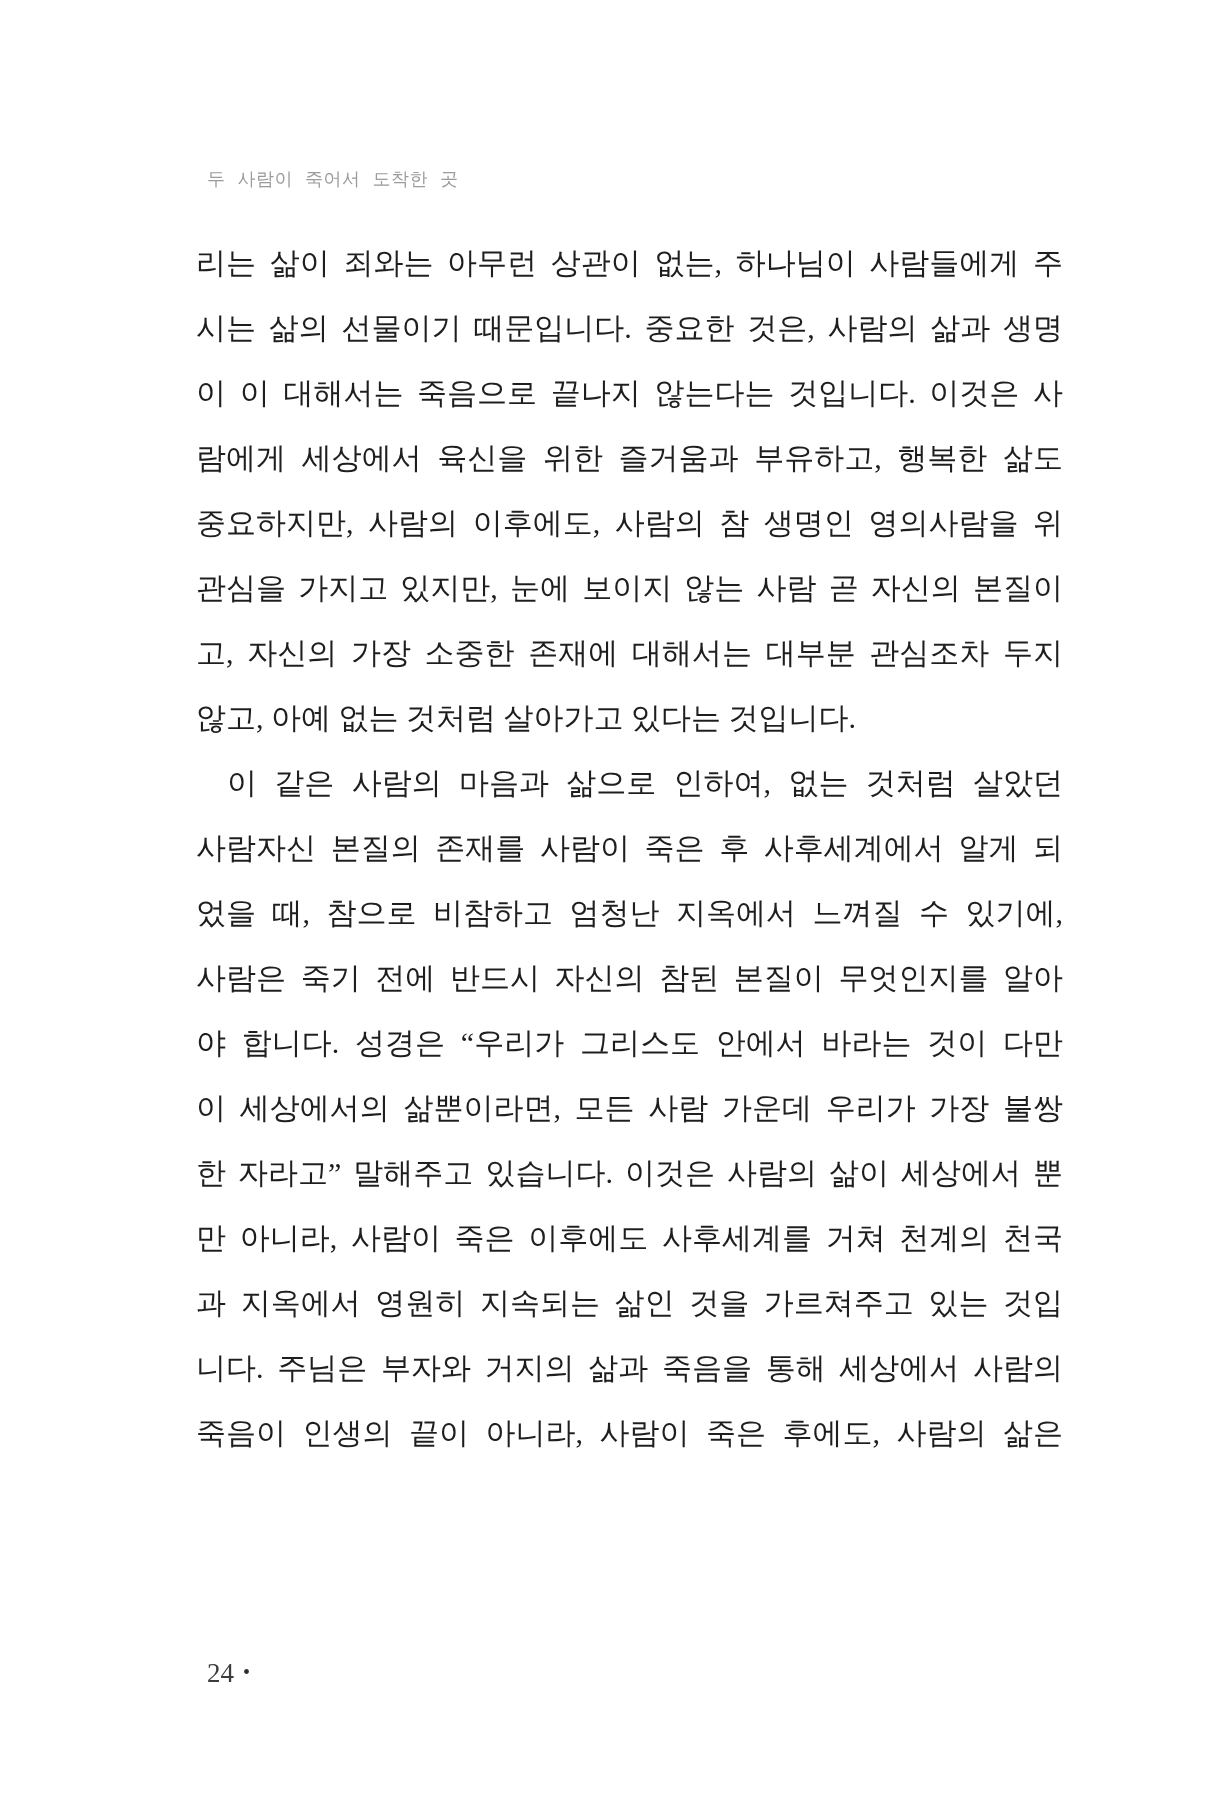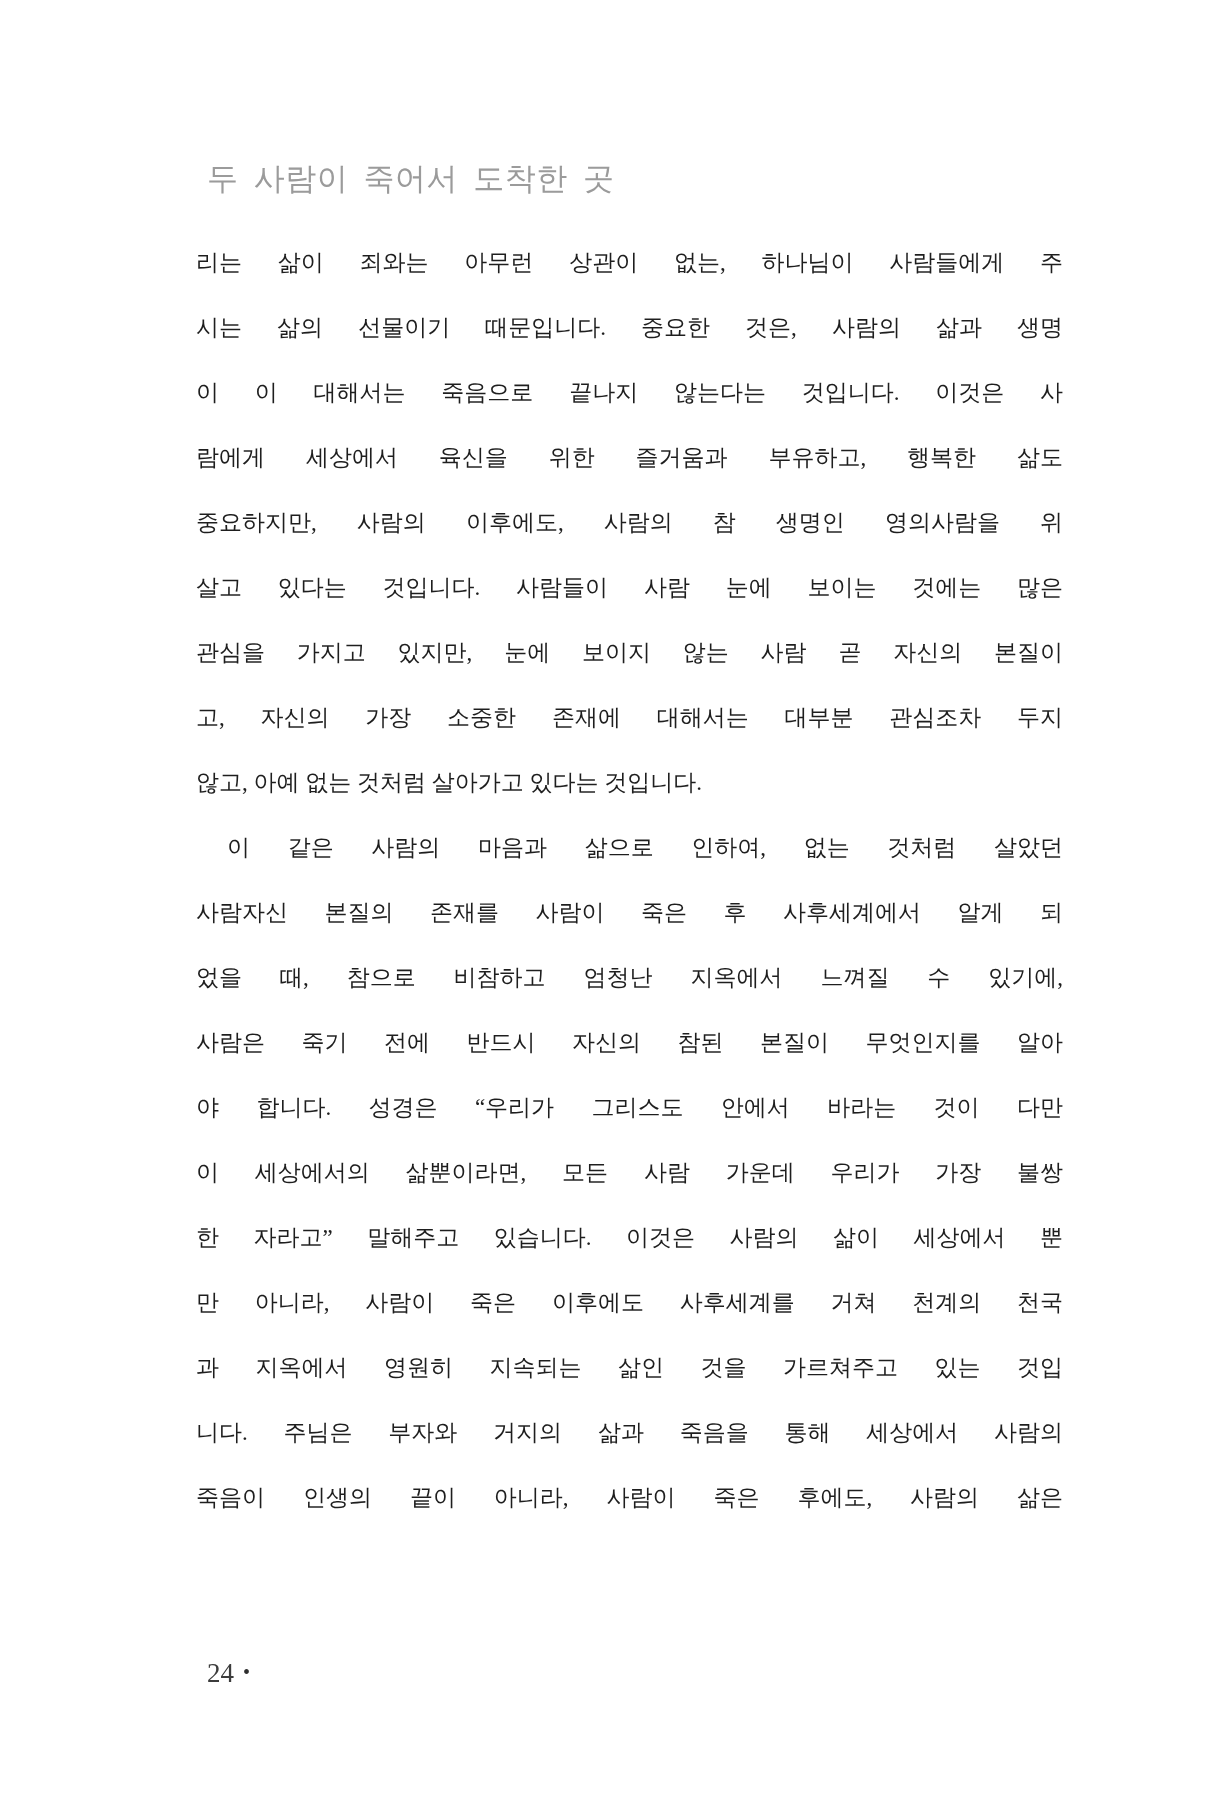--- a/index.html
+++ b/index.html
@@ -9,37 +9,37 @@
     height: 1803px;
     margin: 0 auto;
     background: #ffffff;
     overflow: hidden;
     font-family: "Liberation Serif", "DejaVu Serif", serif;
   }
   .running-header {
     position: absolute;
     left: 207px;
     top: 166px;
-    font-size: 31px;
+    font-size: 18px;
     line-height: 26px;
     color: #9b9b9b;
     letter-spacing: 0.5px;
     word-spacing: 7px;
     white-space: nowrap;
   }
   .content {
     position: absolute;
     left: 196px;
     top: 230px;
     width: 867px;
     color: #1e1e1e;
   }
   .para { margin: 0; padding: 0; }
   .line {
-    font-size: 23px;
+    font-size: 30px;
     height: 65px;
     line-height: 65px;
     text-align: justify;
     text-align-last: justify;
     overflow: hidden;
   }
   .line.flush-left { text-align-last: left; }
   .line.indent { padding-left: 31px; }
   .footer {
     position: absolute;
@@ -65,21 +65,20 @@
   <div class="running-header">두 사람이 죽어서 도착한 곳</div>
 
   <div class="content">
 
     <div class="para">
       <div class="line">리는 삶이 죄와는 아무런 상관이 없는, 하나님이 사람들에게 주</div>
       <div class="line">시는 삶의 선물이기 때문입니다. 중요한 것은, 사람의 삶과 생명</div>
       <div class="line">이 이 대해서는 죽음으로 끝나지 않는다는 것입니다. 이것은 사</div>
       <div class="line">람에게 세상에서 육신을 위한 즐거움과 부유하고, 행복한 삶도</div>
       <div class="line">중요하지만, 사람의 이후에도, 사람의 참 생명인 영의사람을 위</div>
-      <div class="line">살고 있다는 것입니다. 사람들이 사람 눈에 보이는 것에는 많은</div>
       <div class="line">관심을 가지고 있지만, 눈에 보이지 않는 사람 곧 자신의 본질이</div>
       <div class="line">고, 자신의 가장 소중한 존재에 대해서는 대부분 관심조차 두지</div>
       <div class="line flush-left">않고, 아예 없는 것처럼 살아가고 있다는 것입니다.</div>
     </div>
 
     <div class="para">
       <div class="line indent">이 같은 사람의 마음과 삶으로 인하여, 없는 것처럼 살았던</div>
       <div class="line">사람자신 본질의 존재를 사람이 죽은 후 사후세계에서 알게 되</div>
       <div class="line">었을 때, 참으로 비참하고 엄청난 지옥에서 느껴질 수 있기에,</div>
       <div class="line">사람은 죽기 전에 반드시 자신의 참된 본질이 무엇인지를 알아</div>

